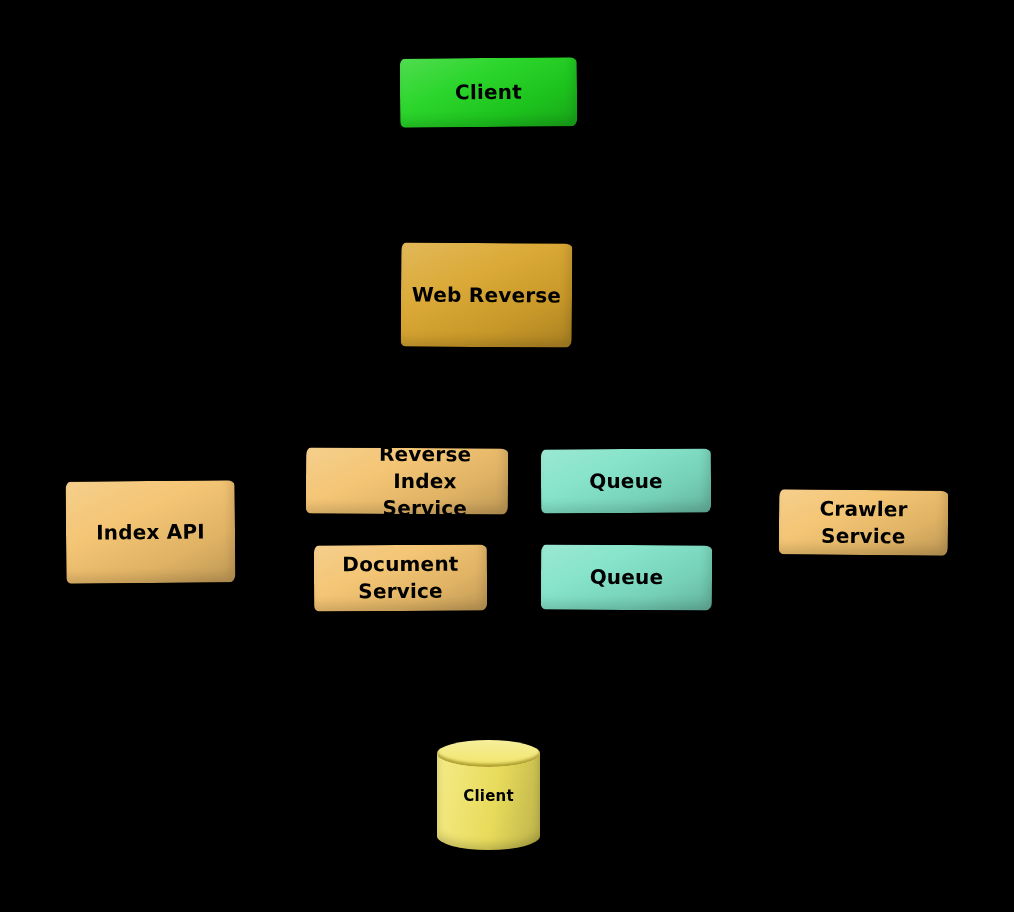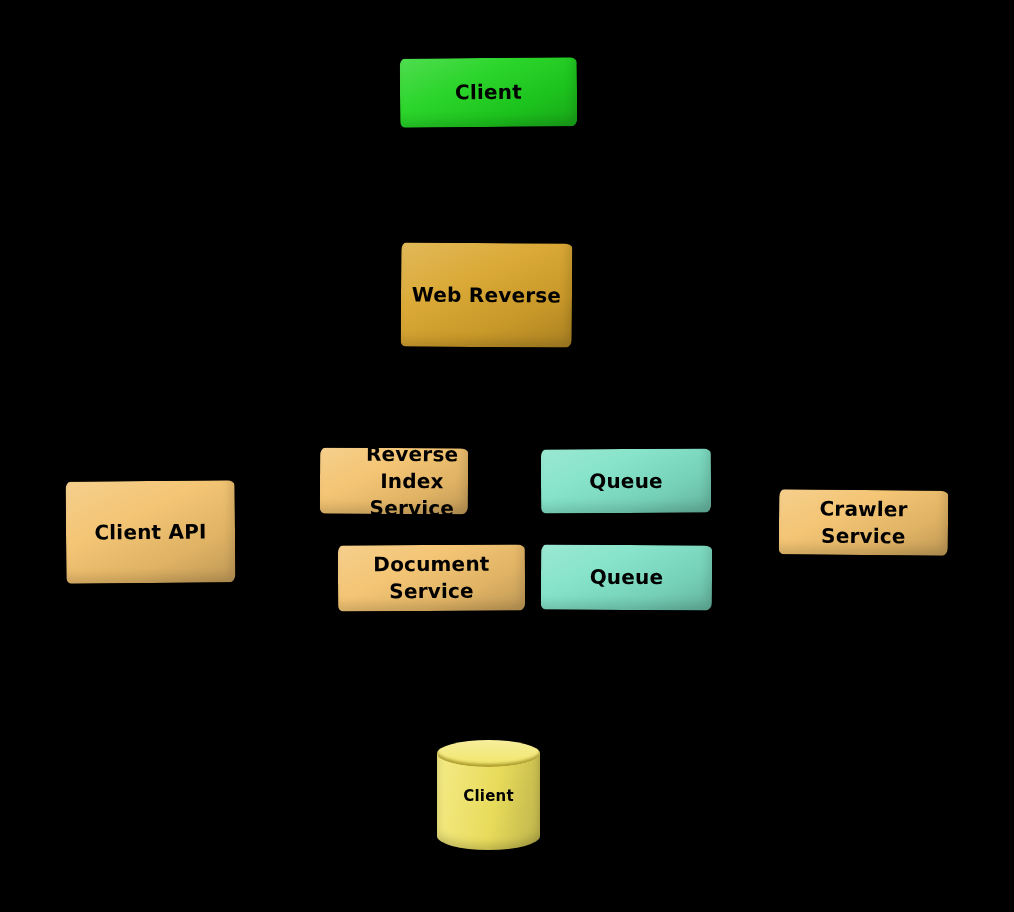--- a/index.html
+++ b/index.html
@@ -33,22 +33,22 @@
     line-height: 1.35;
     letter-spacing: 0.2px;
     white-space: pre-line;
     padding: 0 6px;
   }
 
   
   #n-client         { left: 400px; top:  58px; width: 177px; height:  69px; transform: rotate(-0.5deg); }
   #n-web-server     { left: 401px; top: 243px; width: 171px; height: 104px; transform: rotate(0.4deg); }
   #n-query-api      { left:  66px; top: 481px; width: 169px; height: 102px; transform: rotate(-0.5deg); }
-  #n-reverse-index  { left: 320px; top: 448px; width: 148px; height:  66px; transform: rotate(0.3deg); padding-left: 36px; }
-  #n-document-svc   { left: 314px; top: 545px; width: 187px; height:  66px; transform: rotate(-0.3deg); margin-left: 24px; }
+  #n-reverse-index  { left: 306px; top: 448px; width: 202px; height:  66px; transform: rotate(0.3deg); padding-left: 36px; }
+  #n-document-svc   { left: 314px; top: 545px; width: 173px; height:  66px; transform: rotate(-0.3deg); }
   #n-queue-upper    { left: 541px; top: 449px; width: 170px; height:  64px; transform: rotate(-0.3deg); }
   #n-queue-lower    { left: 541px; top: 545px; width: 171px; height:  65px; transform: rotate(0.3deg); }
   #n-crawler        { left: 779px; top: 490px; width: 169px; height:  65px; transform: rotate(0.5deg); }
 
   
   .cylinder { position: absolute; }
   #n-nosql { left: 437px; top: 740px; width: 103px; height: 110px; }
   .cyl-body {
     position: absolute;
     left: 0; top: 13px;
@@ -89,21 +89,21 @@
 
   <div class="node" id="n-client" style="background-color: rgb(31, 211, 31);">
     <span class="label">Client</span>
   </div>
 
   <div class="node" id="n-web-server" style="background-color: rgb(217, 165, 44);">
     <span class="label">Web Reverse</span>
   </div>
 
   <div class="node" id="n-query-api" style="background-color: rgb(243, 194, 109);">
-    <span class="label">Client API</span>
+    <span class="label">Index API</span>
   </div>
 
   <div class="node" id="n-reverse-index" style="background-color: rgb(243, 194, 109);">
     <span class="label">Reverse Index
 Service</span>
   </div>
 
   <div class="node" id="n-document-svc" style="background-color: rgb(243, 194, 109);">
     <span class="label">Document
 Service</span>

